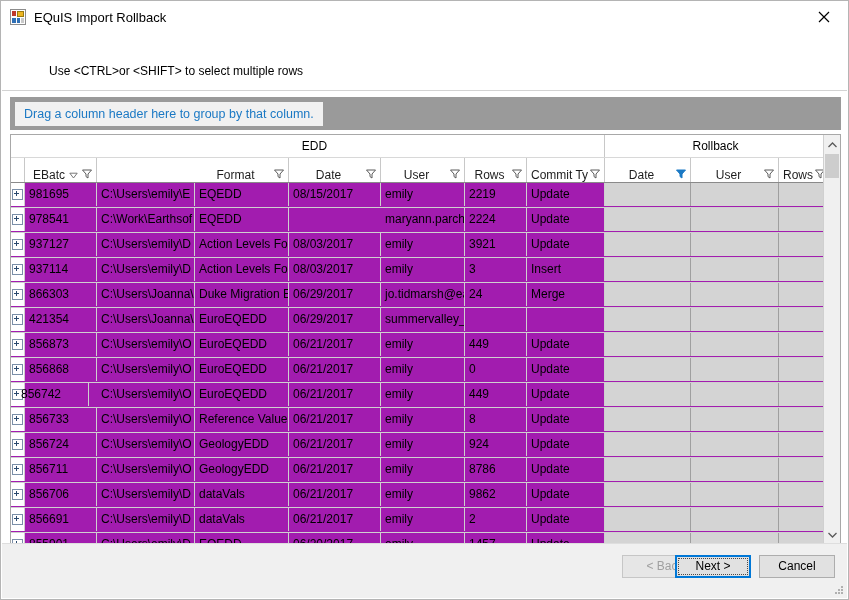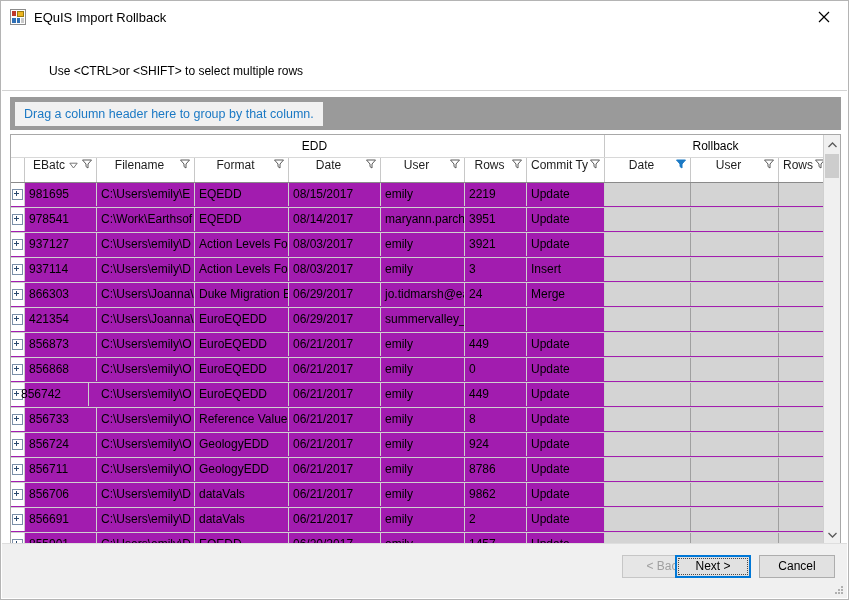--- a/index.html
+++ b/index.html
@@ -150,21 +150,21 @@
     background: #ffffff;
     border-bottom: 1px solid #8a8a8a;
   }
   .hcell {
     position: absolute;
     top: 0;
     height: 24px;
     box-sizing: border-box;
     border-right: 1px solid #c8c8c8;
     display: flex;
-    align-items: flex-start;
+    align-items: flex-end;
     font-size: 12px;
     color: #1d1d1d;
     padding: 0 4px;
     white-space: nowrap;
     overflow: hidden;
   }
   .hcell .lbl { flex: 1; text-align: center; }
   .hcell .sort { margin-right: 2px; }
   .hcell.rowhdr { border-right: 1px solid #c8c8c8; }
   .funnel { flex: none; margin-left: 2px; }
@@ -323,26 +323,20 @@
           <div class="hcell rowhdr" style="left:0px;width:14px"></div>
           <div class="hcell" style="left:14px;width:72px">
             <span class="lbl">EBatc</span>
             <span class="sort"><svg width="9" height="7" viewBox="0 0 9 7" aria-hidden="true">
                 <path d="M0.8,1.2 L8.2,1.2 L4.5,6 Z" stroke="#6a6a6a" stroke-width="0.9" fill="none"></path>
               </svg></span>
             <span class="funnel"><svg width="10" height="10" viewBox="0 0 10 10" aria-hidden="true">
                 <path d="M0.5,1 L9.5,1 L6,5 L6,9 L4,7.6 L4,5 Z" stroke="#5a5a5a" stroke-width="1" fill="none"></path>
               </svg></span>
           </div>
-          <div class="hcell" style="left:86px;width:98px">
-            <span class="lbl">Filename</span>
-            <span class="funnel"><svg width="10" height="10" viewBox="0 0 10 10" aria-hidden="true">
-                <path d="M0.5,1 L9.5,1 L6,5 L6,9 L4,7.6 L4,5 Z" stroke="#5a5a5a" stroke-width="1" fill="none"></path>
-              </svg></span>
-          </div>
           <div class="hcell" style="left:184px;width:94px">
             <span class="lbl">Format</span>
             <span class="funnel"><svg width="10" height="10" viewBox="0 0 10 10" aria-hidden="true">
                 <path d="M0.5,1 L9.5,1 L6,5 L6,9 L4,7.6 L4,5 Z" stroke="#5a5a5a" stroke-width="1" fill="none"></path>
               </svg></span>
           </div>
           <div class="hcell" style="left:278px;width:92px">
             <span class="lbl">Date</span>
             <span class="funnel"><svg width="10" height="10" viewBox="0 0 10 10" aria-hidden="true">
                 <path d="M0.5,1 L9.5,1 L6,5 L6,9 L4,7.6 L4,5 Z" stroke="#5a5a5a" stroke-width="1" fill="none"></path>
@@ -401,23 +395,22 @@
             <div class="cell ro" style="left:680px;width:88px"></div>
             <div class="cell ro" style="left:768px;width:46px"></div>
           </div>
           <div class="row">
             <div class="cell expander" style="left:0px;width:14px">
               <span class="plusbox"></span>
             </div>
             <div class="cell" style="left:14px;width:72px">978541</div>
             <div class="cell" style="left:86px;width:98px">C:\Work\Earthsof</div>
             <div class="cell" style="left:184px;width:94px">EQEDD</div>
-            <div class="cell" style="left:278px;width:92px">08/14/2017</div>
             <div class="cell" style="left:370px;width:84px">maryann.parcher</div>
-            <div class="cell" style="left:454px;width:62px">3951</div>
+            <div class="cell" style="left:454px;width:62px">2224</div>
             <div class="cell" style="left:516px;width:78px">Update</div>
             <div class="cell ro" style="left:594px;width:86px"></div>
             <div class="cell ro" style="left:680px;width:88px"></div>
             <div class="cell ro" style="left:768px;width:46px"></div>
           </div>
           <div class="row">
             <div class="cell expander" style="left:0px;width:14px">
               <span class="plusbox"></span>
             </div>
             <div class="cell" style="left:14px;width:72px">937127</div>

